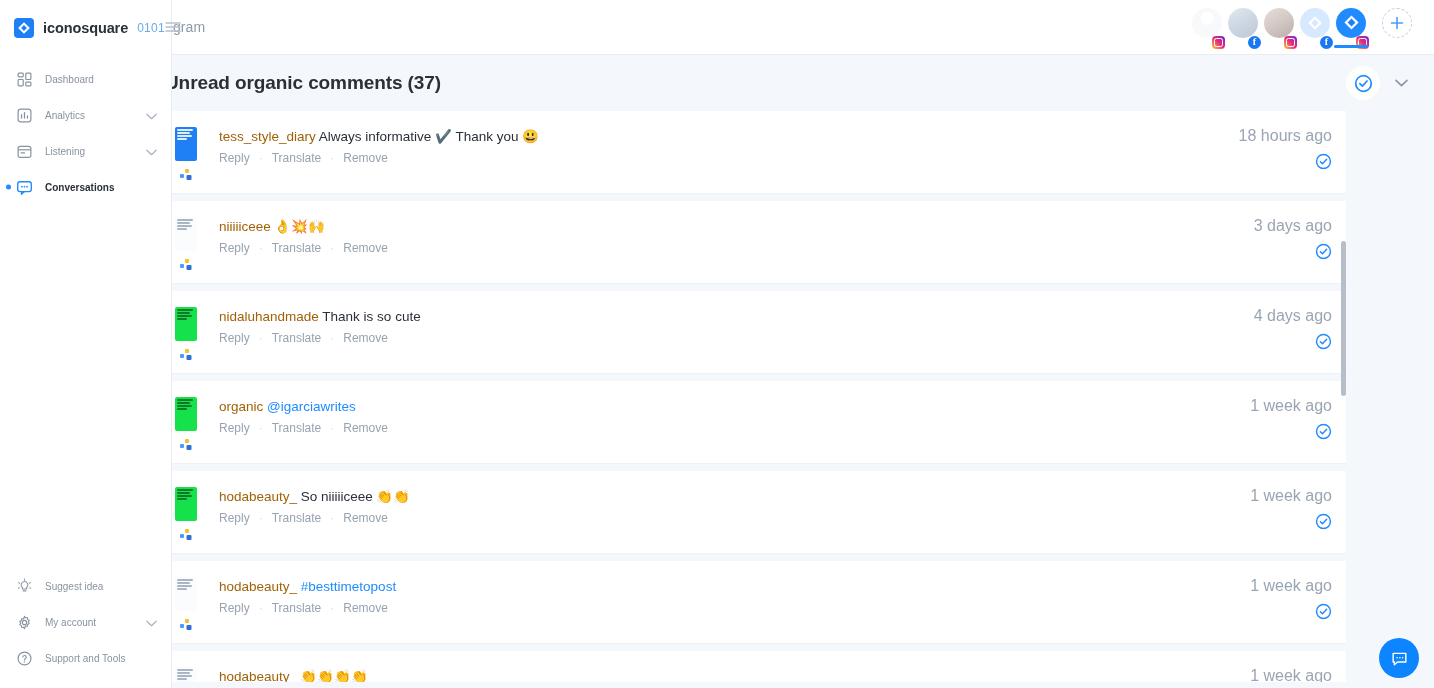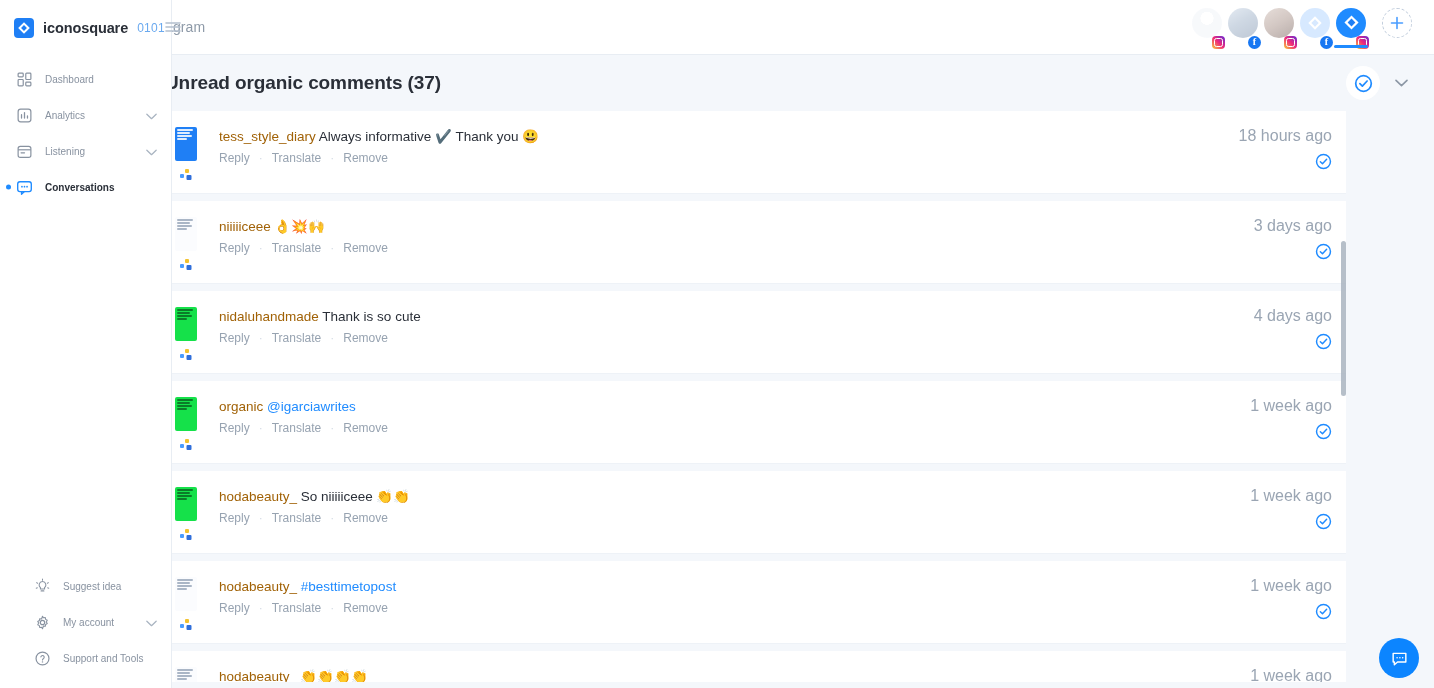--- a/index.html
+++ b/index.html
@@ -175,21 +175,21 @@
   .nav-label { font-size: 10px; color: #8892a0; }
   .nav-item.active .nav-label { color: #2a2f38; font-weight: 600; }
   .nav-ico { width: 17px; height: 17px; display: flex; align-items: center; justify-content: center; }
   .nav-chev { position: absolute; right: 14px; }
   .active-dot {
     position: absolute; left: 6px; top: 50%; transform: translateY(-50%);
     width: 5px; height: 5px; border-radius: 50%; background: #1f8bff;
   }
   .nav-spacer { flex: 1; }
   .nav-bottom { padding-bottom: 12px; }
-  .nav-bottom .nav-item { height: 36px; margin-left: 18px; }
+  .nav-bottom .nav-item { height: 36px; }
 
   
   .fab {
     position: absolute; right: 15px; bottom: 10px;
     width: 40px; height: 40px; border-radius: 50%; background: #0c85ff;
     display: flex; align-items: center; justify-content: center;
     cursor: pointer; z-index: 8; border: none;
   }
   
   .page-scroll {

